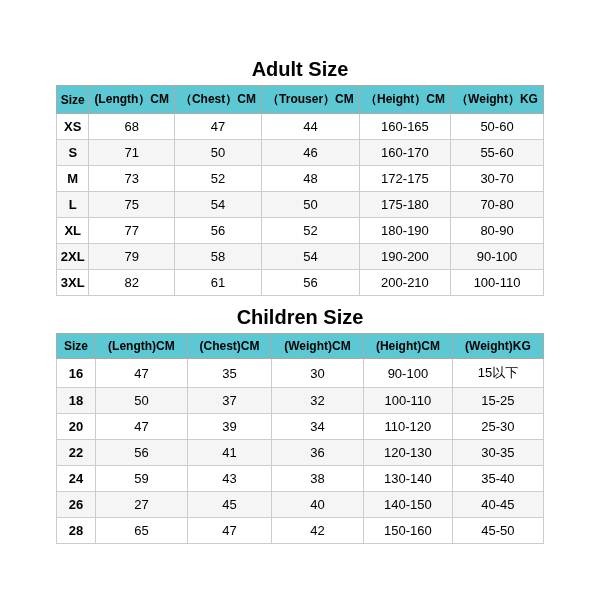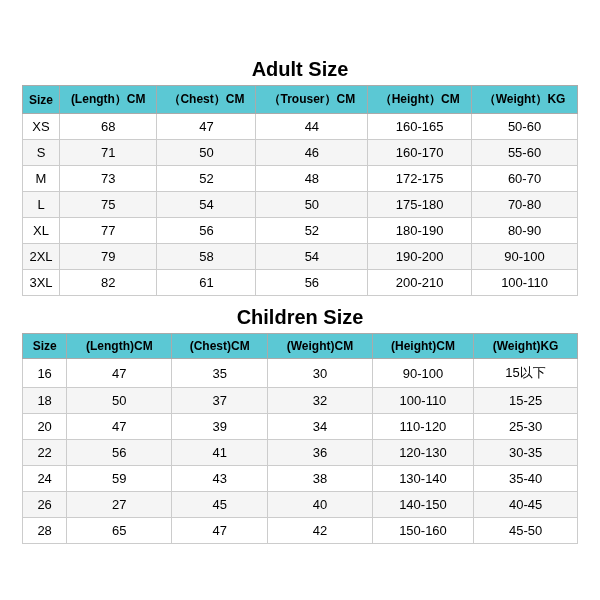--- a/index.html
+++ b/index.html
@@ -7,21 +7,21 @@
       width: 600px;
       height: 600px;
       background: #fff;
       font-family: Arial, sans-serif;
       font-size: 13px;
       display: flex;
       align-items: center;
       justify-content: center;
     }
     .container {
-      width: 556px;
+      width: 488px;
     }
     .section-title {
       text-align: center;
       font-size: 20px;
       font-weight: bold;
       padding: 6px 0 4px;
       color: #000;
     }
     table {
       width: 100%;
@@ -45,21 +45,21 @@
       font-size: 13px;
       color: #000;
     }
     tr:nth-child(odd) td {
       background: #fff;
     }
     tr:nth-child(even) td {
       background: #f5f5f5;
     }
     td:first-child {
-      font-weight: normal;
+      font-weight: bold;
     }
   </style>
 </head>
 <body>
 
 <div class="container">
 
   <div>
     <div class="section-title">Adult Size</div>
     <table>
@@ -89,21 +89,21 @@
             <td>46</td>
             <td>160-170</td>
             <td>55-60</td>
           </tr>
           <tr>
             <td>M</td>
             <td>73</td>
             <td>52</td>
             <td>48</td>
             <td>172-175</td>
-            <td>60-70</td>
+            <td>30-70</td>
           </tr>
           <tr>
             <td>L</td>
             <td>75</td>
             <td>54</td>
             <td>50</td>
             <td>175-180</td>
             <td>70-80</td>
           </tr>
           <tr>

